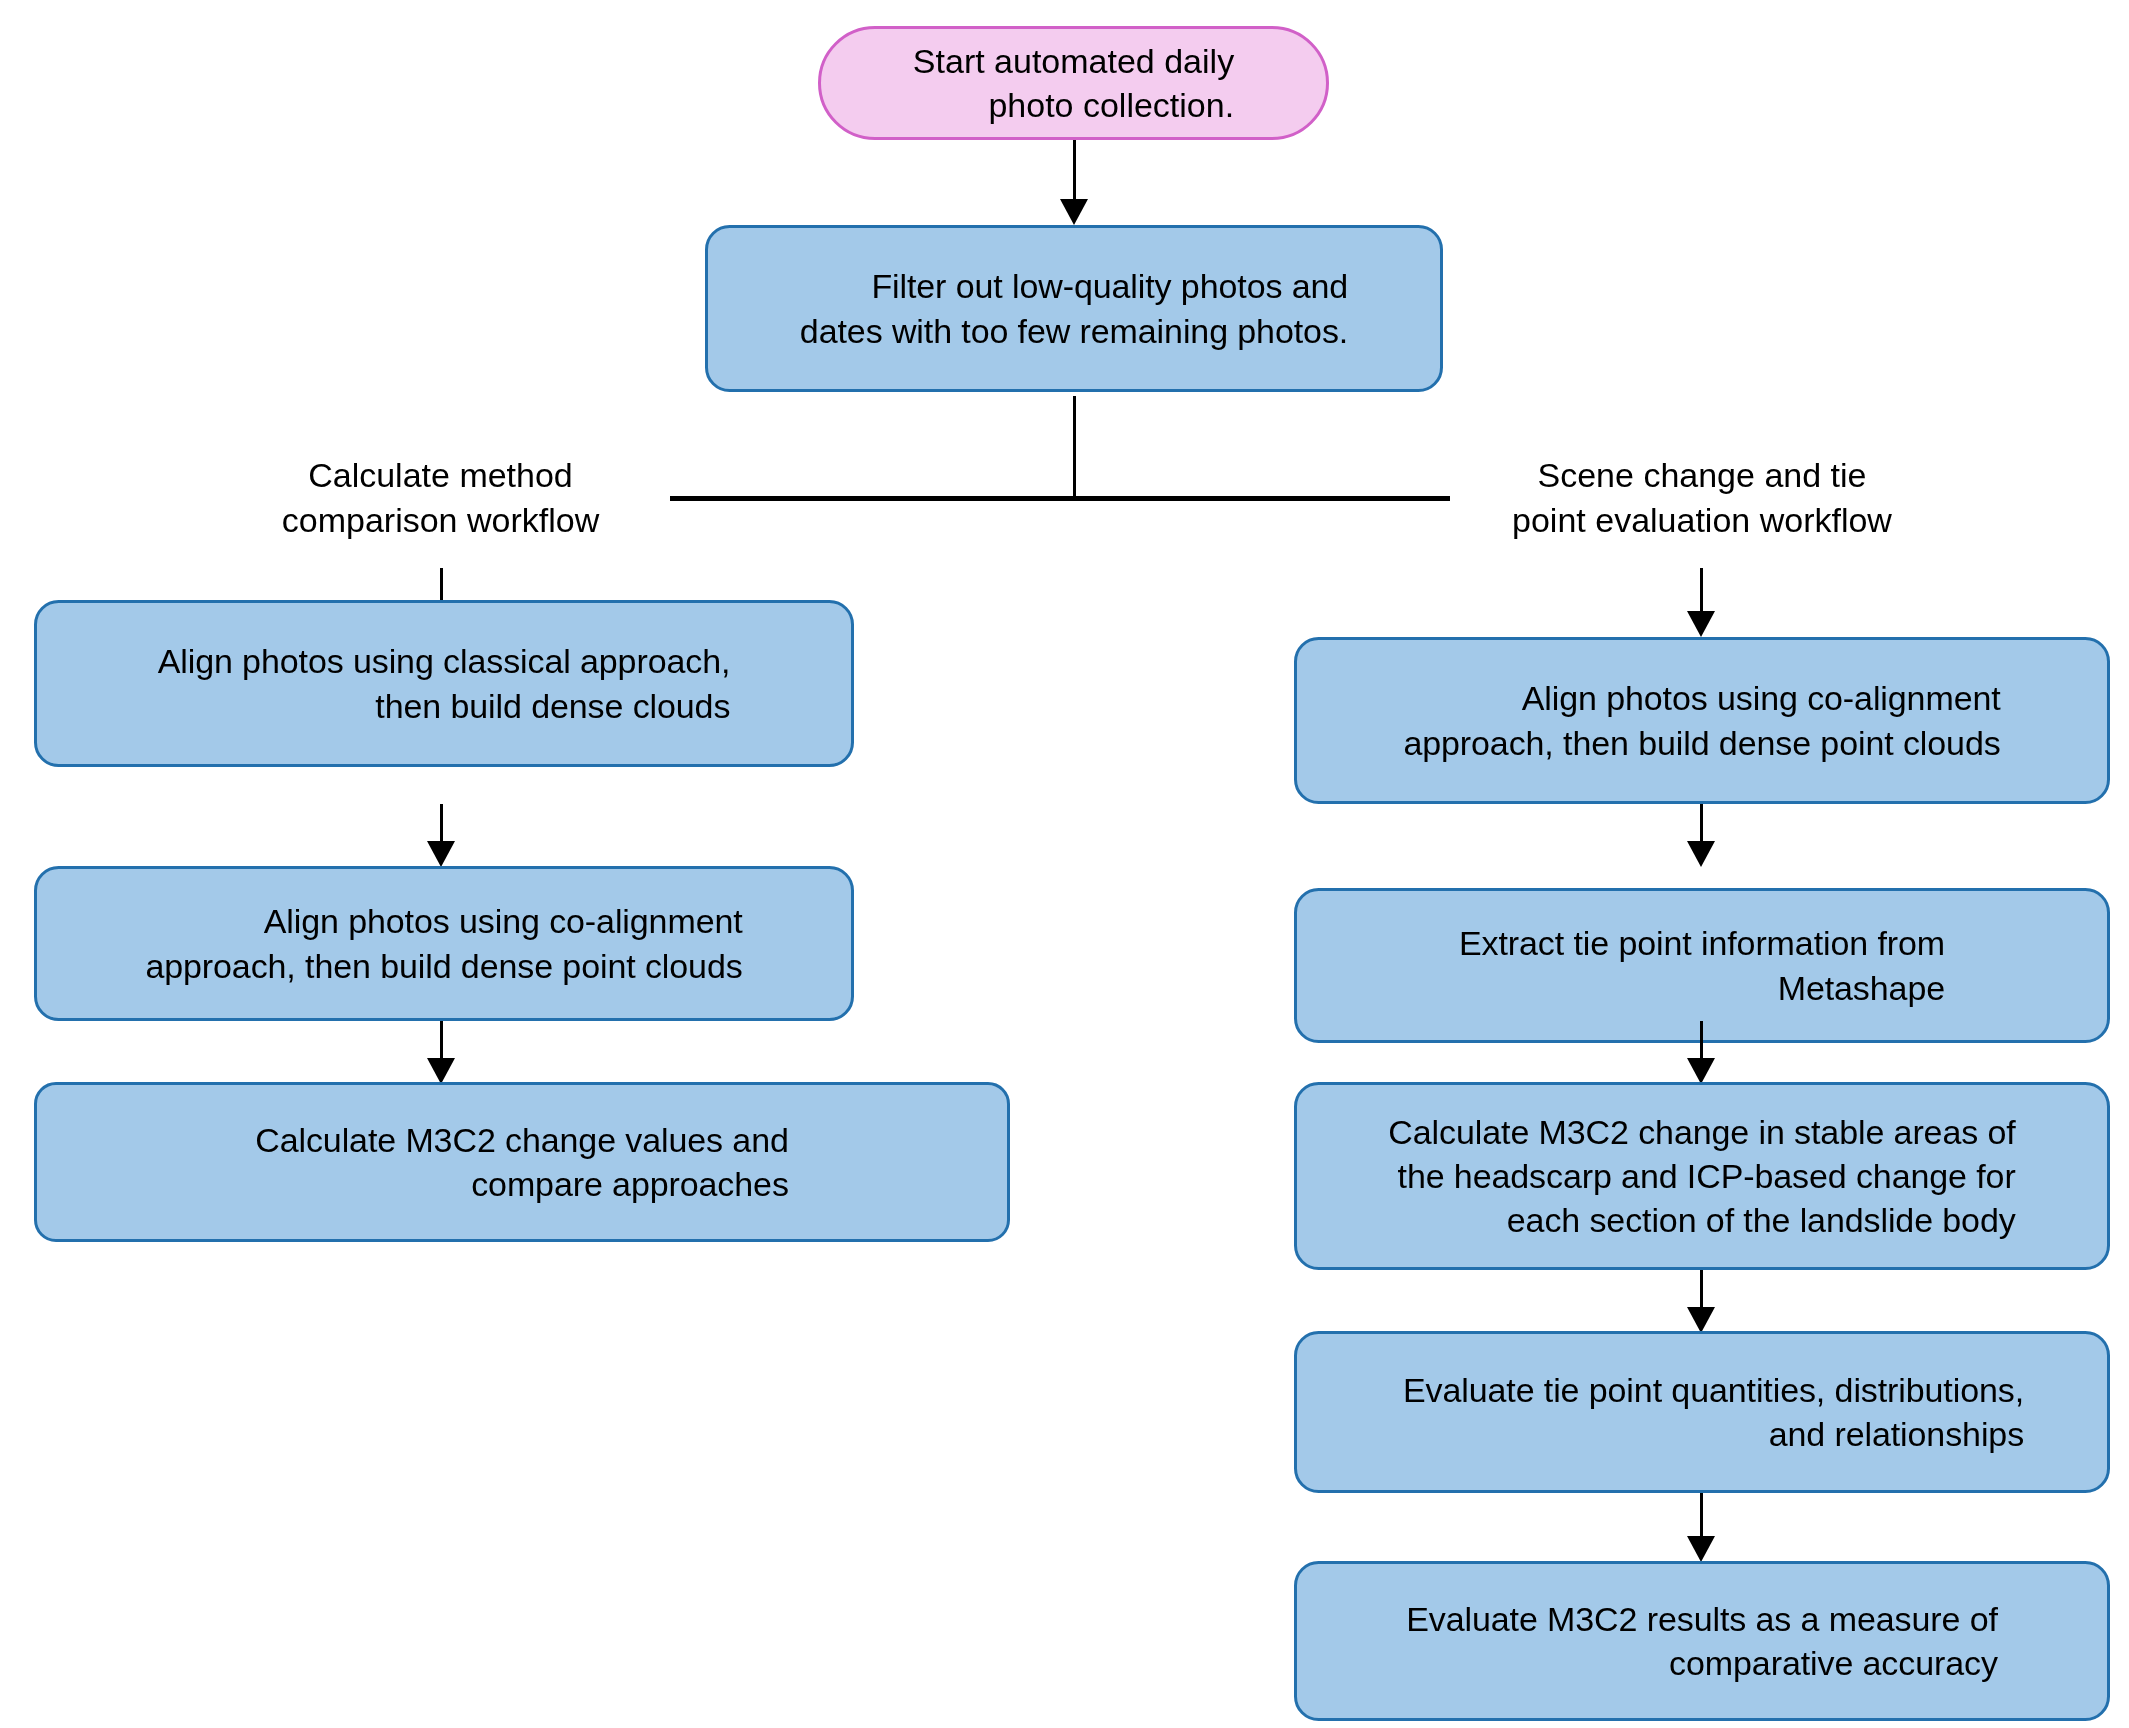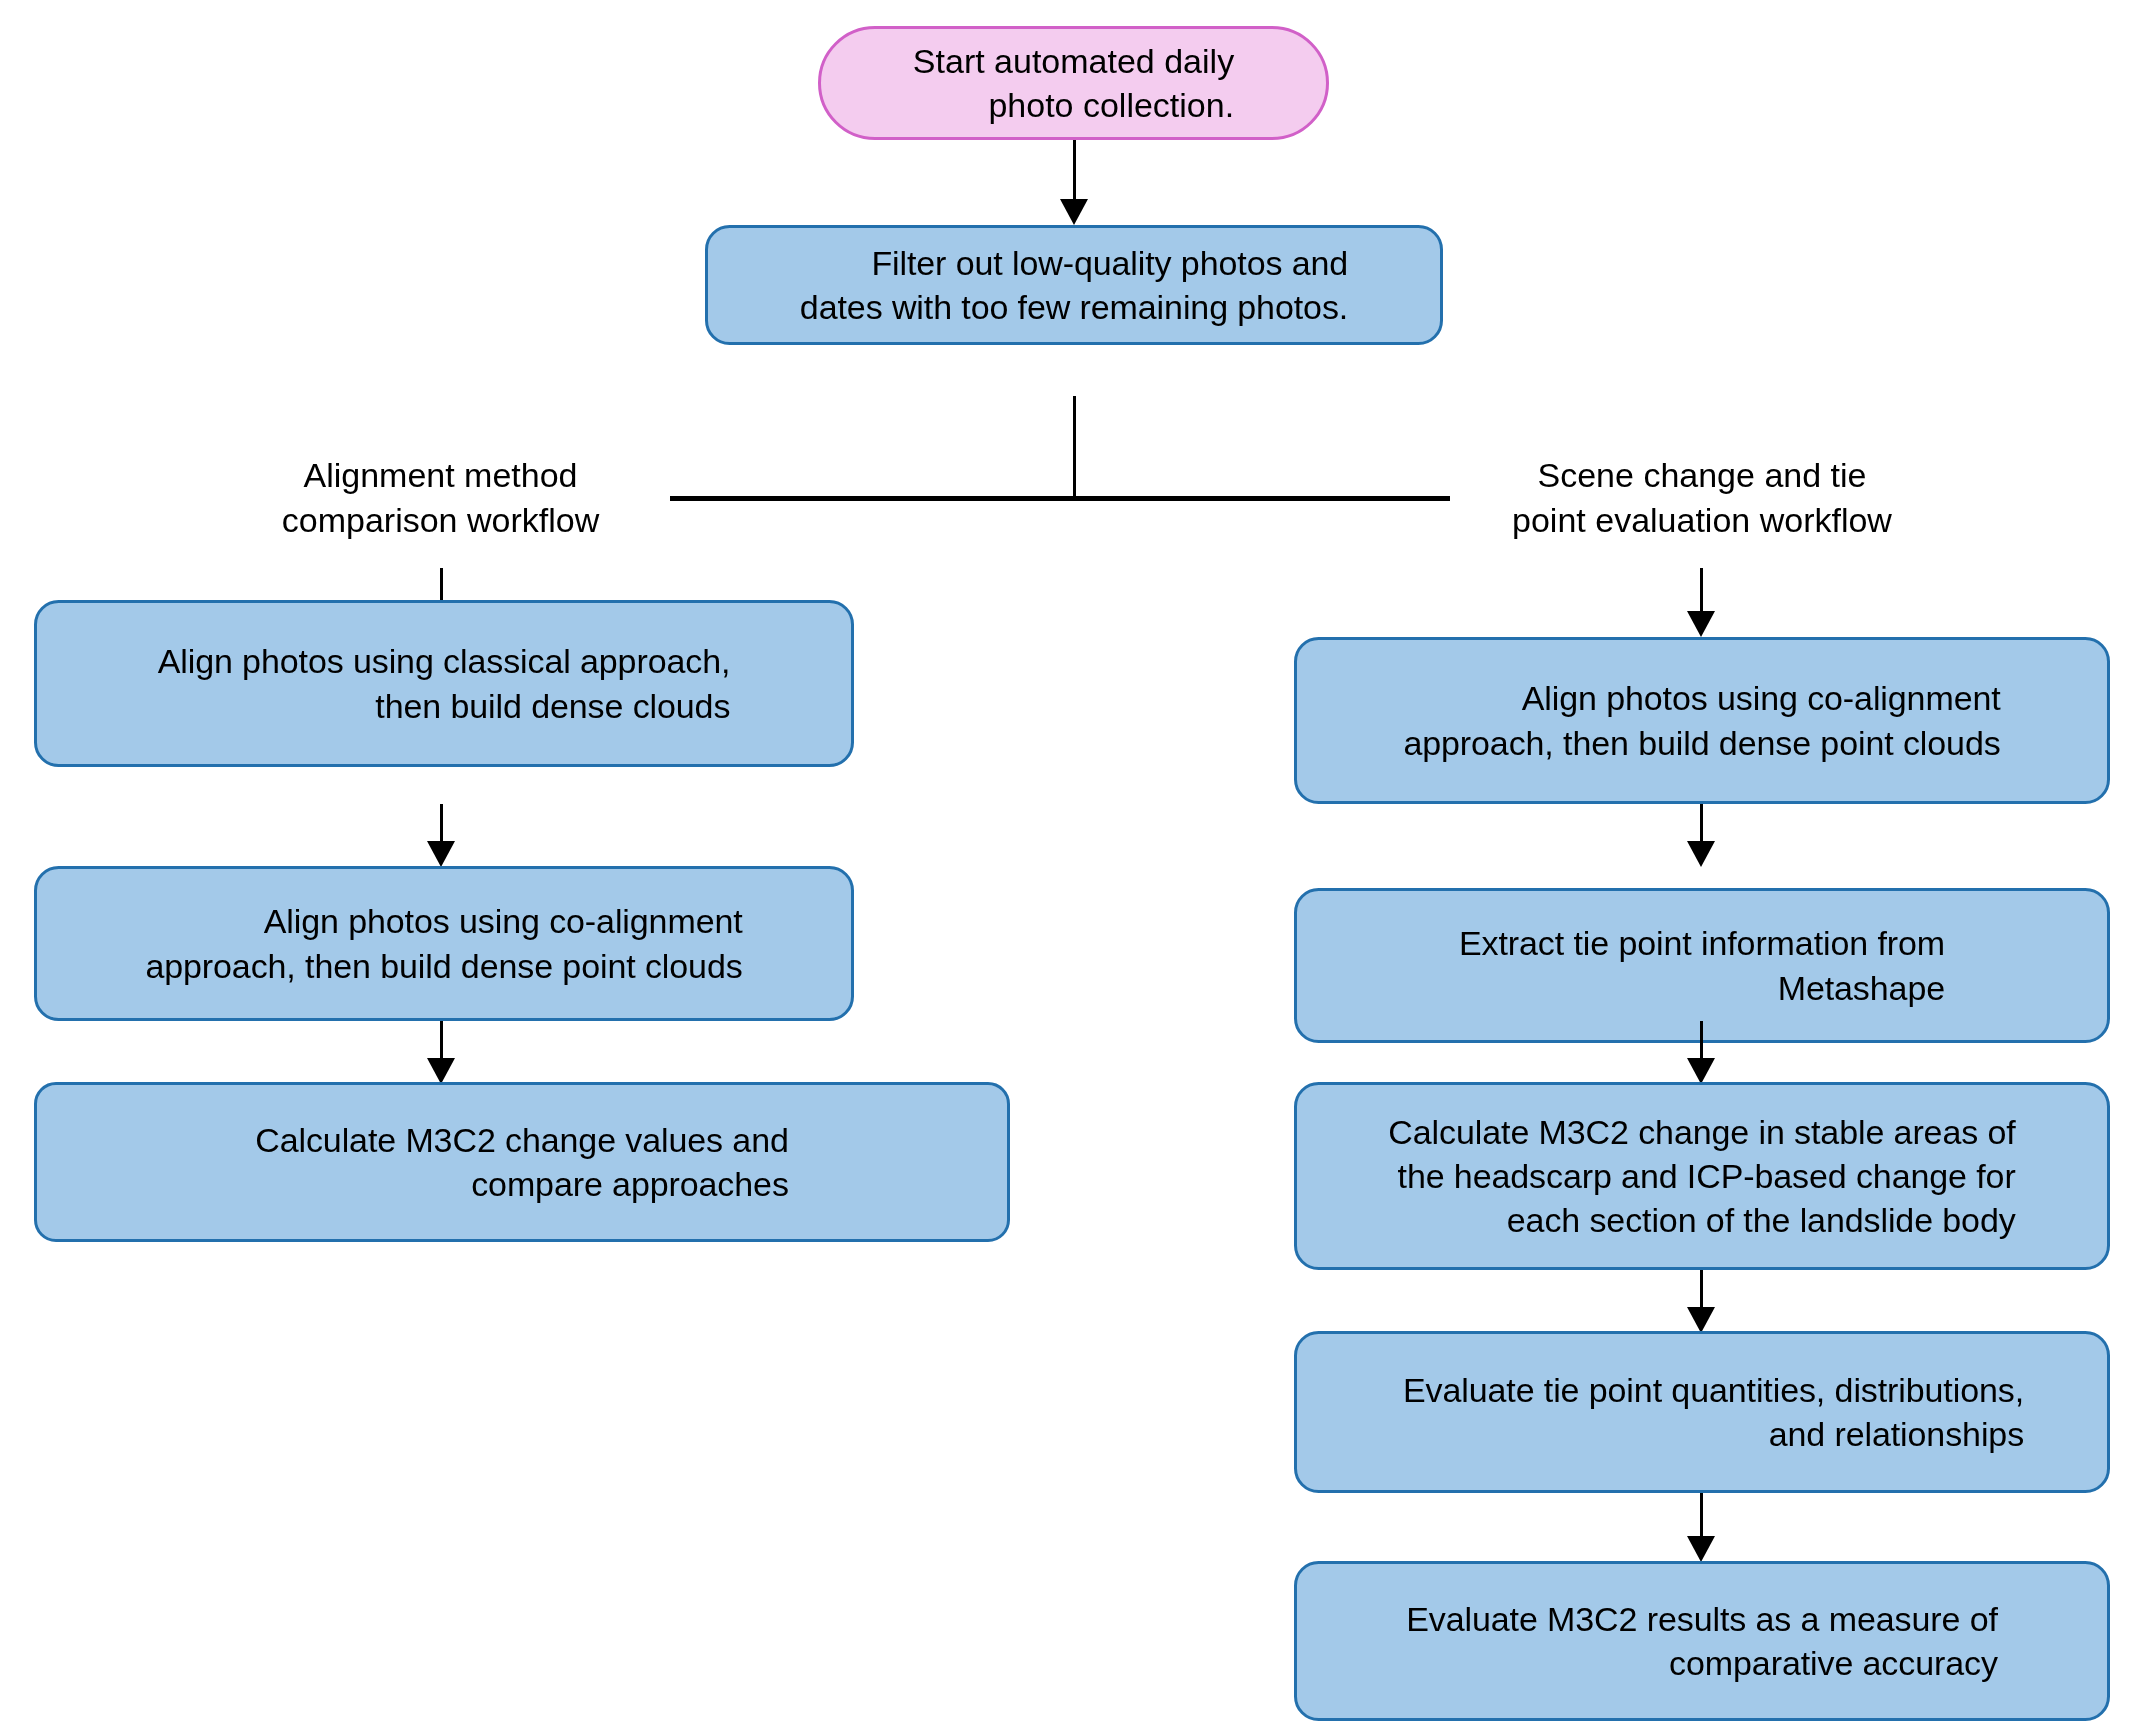--- a/index.html
+++ b/index.html
@@ -79,27 +79,27 @@
 <body>
 
 <div id="canvas">
 
   <div class="node node-start" style="left:818px; top:26px; width:511px; height:114px;">Start automated daily
 photo collection.</div>
 
   <div class="vline" style="left:1073px; top:140px; height:62px;"></div>
   <div class="arrowhead" style="left:1060px; top:199px;"></div>
 
-  <div class="node node-process" style="left:705px; top:225px; width:738px; height:120px;">Filter out low-quality photos and
+  <div class="node node-process" style="left:705px; top:225px; width:738px; height:167px;">Filter out low-quality photos and
 dates with too few remaining photos.</div>
 
   <div class="vline" style="left:1073px; top:396px; height:105px;"></div>
   <div class="hline" style="left:670px; top:496px; width:780px;"></div>
 
-  <div class="branch-label" style="left:214px; top:453px; width:453px;">Alignment method
+  <div class="branch-label" style="left:214px; top:453px; width:453px;">Calculate method
 comparison workflow</div>
 
   <div class="vline" style="left:440px; top:568px; height:47px;"></div>
   <div class="arrowhead" style="left:427px; top:611px;"></div>
 
   <div class="node node-process" style="left:34px; top:600px; width:820px; height:167px;">Align photos using classical approach,
 then build dense clouds</div>
 
   <div class="vline" style="left:440px; top:804px; height:41px;"></div>
   <div class="arrowhead" style="left:427px; top:841px;"></div>

